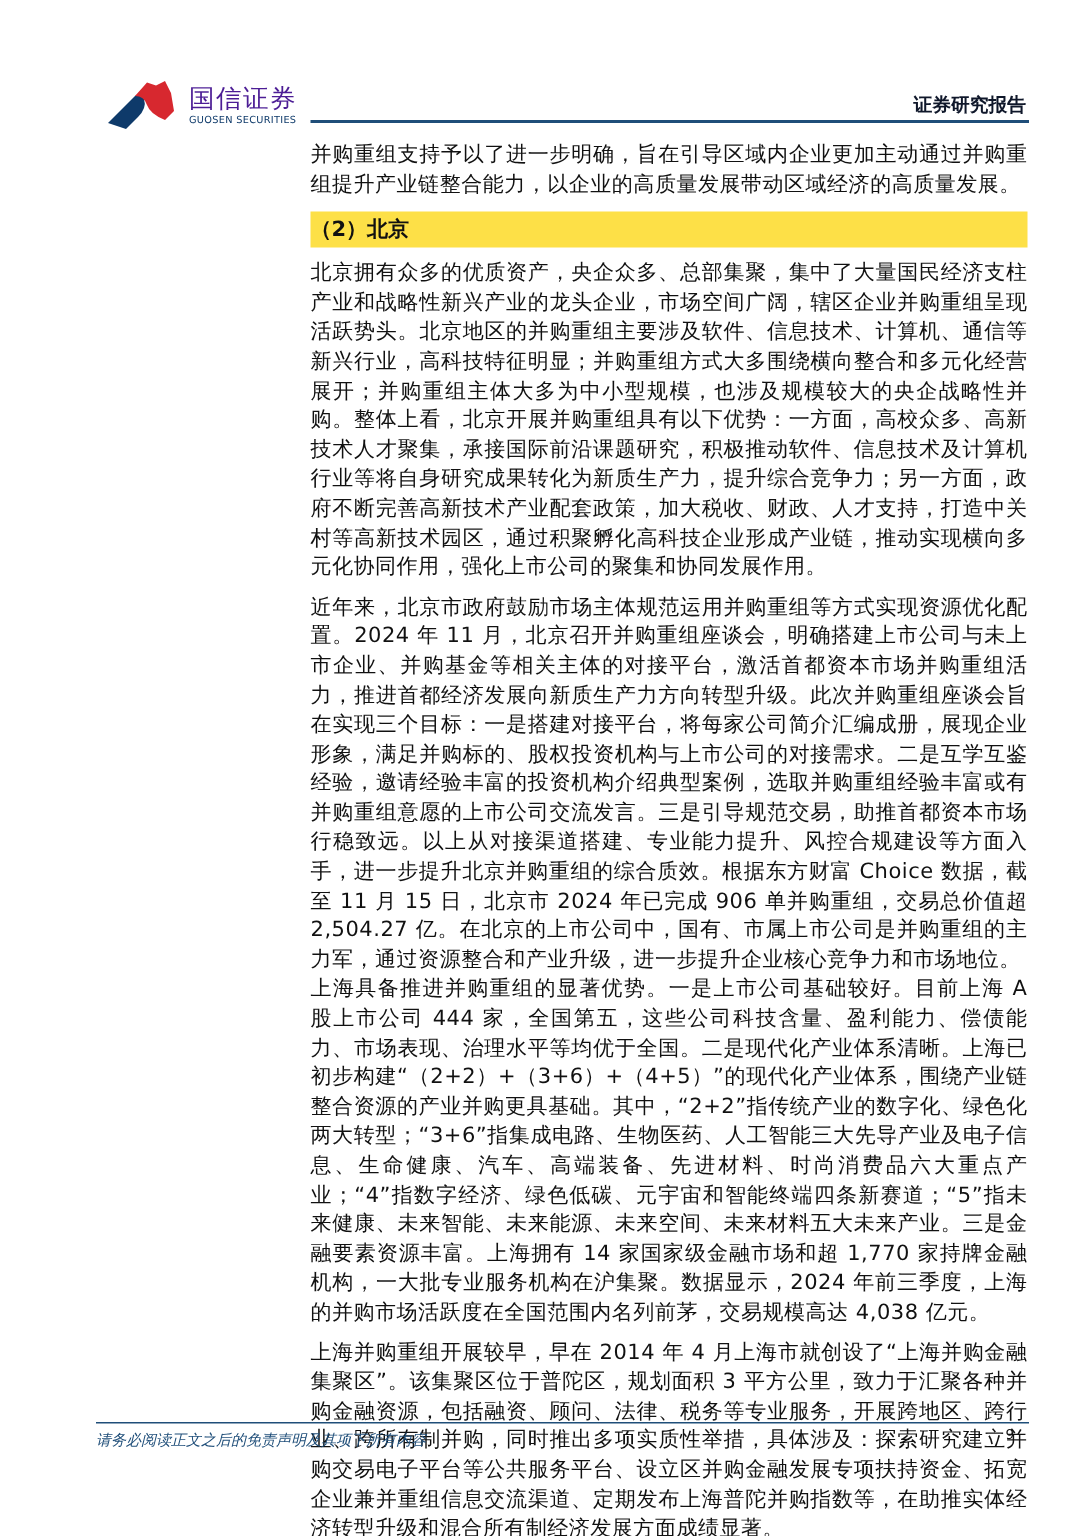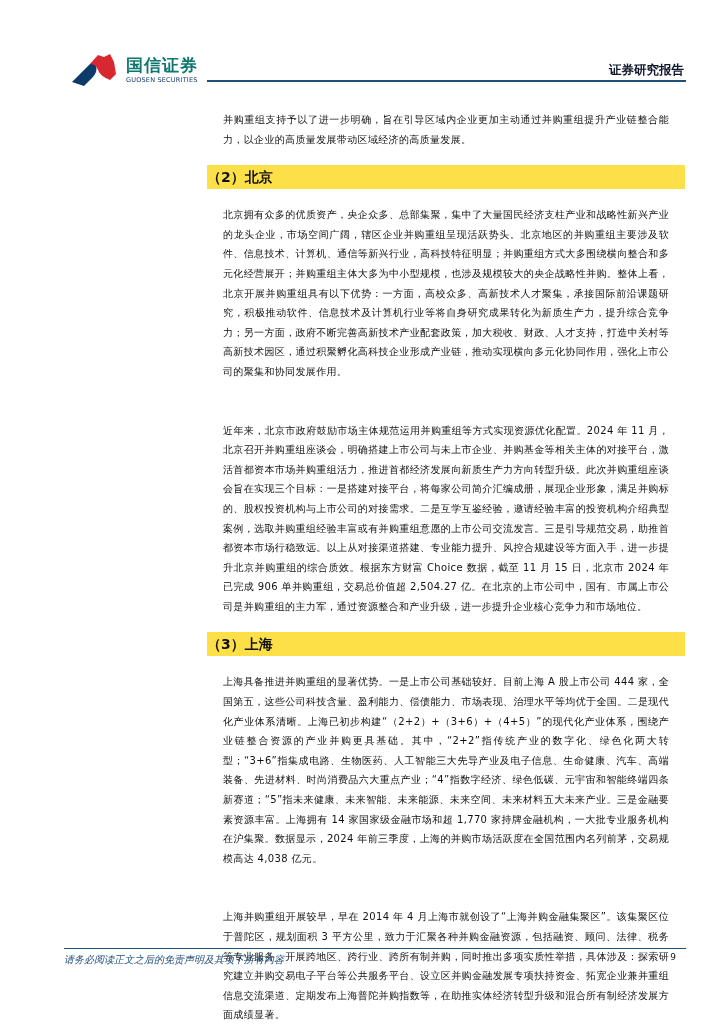--- a/index.html
+++ b/index.html
@@ -1,29 +1,29 @@
 <!DOCTYPE html>
 <html><head>
   <meta charset="utf-8">
   <style>
     html, body { margin: 0; padding: 0; background: #ffffff; }
     body { width: 724px; height: 1024px; position: relative; overflow: hidden;
            font-family: "DejaVu Sans", "Liberation Sans", sans-serif; color: #111; }
     .logo { position: absolute; left: 70px; top: 52px; width: 110px; height: 34px; }
     .logo-mark { position: absolute; left: 0; top: 0; width: 48px; height: 34px; }
-    .logo-cn { position: absolute; left: 56px; top: 2px; font-size: 17px; font-weight: bold;
-               color: #0f766e; letter-spacing: 1px; white-space: nowrap; }
+    .logo-cn { position: absolute; left: 56px; top: 2px; font-size: 17px; font-weight: normal;
+               color: #4c1d95; letter-spacing: 1px; white-space: nowrap; }
     .logo-en { position: absolute; left: 56px; top: 24px; font-size: 6.5px; font-weight: normal;
                color: #0e3a6a; letter-spacing: 0.2px; white-space: nowrap; }
     .header-title { position: absolute; right: 40px; top: 62px; font-size: 12.5px; font-weight: bold;
                     color: #0f172a; white-space: nowrap; }
     .header-rule { position: absolute; left: 207px; right: 38px; top: 80px; height: 2px; background: #1f4e79; }
 
     .content { position: absolute; left: 207px; width: 478px; top: 94px; }
-    .p { font-size: 10px; line-height: 19.6px; margin: 16px; text-align: justify; letter-spacing: 0.35px; }
+    .p { font-size: 14px; line-height: 19.6px; margin: 0; text-align: justify; letter-spacing: 0.35px; }
     .p b { font-weight: normal; }
     .gap { height: 7px; }
     .h { font-size: 14px; font-weight: bold; margin: 8px 0 8px 0; height: 24px; line-height: 24px;
          background: #fde047; padding-left: 0; }
 
     .footer-rule { position: absolute; left: 64px; right: 38px; top: 948px; height: 1px; background: #1f4e79; }
     .footer-note { position: absolute; left: 64px; top: 953px; font-size: 10px; font-style: italic;
                    color: #1f4e79; white-space: nowrap; }
     .page-num { position: absolute; right: 48px; top: 952px; font-size: 9px; color: #111; }
   </style>
@@ -42,21 +42,20 @@
 <div class="header-rule"></div>
 
 <div class="content">
   <p class="p">并购重组支持予以了进一步明确，旨在引导区域内企业更加主动通过并购重组提升产业链整合能力，以企业的高质量发展带动区域经济的高质量发展。</p>
 
   <div class="h">（2）北京</div>
   <p class="p"><b>北京拥有众多的优质资产，央企众多、总部集聚，集中了大量国民经济支柱产业和战略性新兴产业的龙头企业，市场空间广阔，辖区企业并购重组呈现活跃势头。</b><span>北京地区的并购重组主要涉及软件、信息技术、计算机、通信等新兴行业，高科技特征明显；并购重组方式大多围绕横向整合和多元化经营展开；并购重组主体大多为中小型规模，也涉及规模较大的央企战略性并购。整体上看，北京开展并购重组具有以下优势：一方面，高校众多、高新技术人才聚集，承接国际前沿课题研究，积极推动软件、信息技术及计算机行业等将自身研究成果转化为新质生产力，提升综合竞争力；另一方面，政府不断完善高新技术产业配套政策，加大税收、财政、人才支持，打造中关村等高新技术园区，通过积聚孵化高科技企业形成产业链，推动实现横向多元化协同作用，强化上市公司的聚集和协同发展作用。</span></p>
   <div class="gap"></div>
   <p class="p"><b>近年来，北京市政府鼓励市场主体规范运用并购重组等方式实现资源优化配置。</b><span>2024 年 11 月，北京召开并购重组座谈会，明确搭建上市公司与未上市企业、并购基金等相关主体的对接平台，激活首都资本市场并购重组活力，推进首都经济发展向新质生产力方向转型升级。此次并购重组座谈会旨在实现三个目标：一是搭建对接平台，将每家公司简介汇编成册，展现企业形象，满足并购标的、股权投资机构与上市公司的对接需求。二是互学互鉴经验，邀请经验丰富的投资机构介绍典型案例，选取并购重组经验丰富或有并购重组意愿的上市公司交流发言。三是引导规范交易，助推首都资本市场行稳致远。以上从对接渠道搭建、专业能力提升、风控合规建设等方面入手，进一步提升北京并购重组的综合质效。根据东方财富 Choice 数据，截至 11 月 15 日，北京市 2024 年已完成 906 单并购重组，交易总价值超 2,504.27 亿。在北京的上市公司中，国有、市属上市公司是并购重组的主力军，通过资源整合和产业升级，进一步提升企业核心竞争力和市场地位。</span></p>
 
-  <div class="h">（3）上海</div>
   <p class="p"><b>上海具备推进并购重组的显著优势。</b><span>一是上市公司基础较好。目前上海 A 股上市公司 444 家，全国第五，这些公司科技含量、盈利能力、偿债能力、市场表现、治理水平等均优于全国。二是现代化产业体系清晰。上海已初步构建“（2+2）+（3+6）+（4+5）”的现代化产业体系，围绕产业链整合资源的产业并购更具基础。其中，“2+2”指传统产业的数字化、绿色化两大转型；“3+6”指集成电路、生物医药、人工智能三大先导产业及电子信息、生命健康、汽车、高端装备、先进材料、时尚消费品六大重点产业；“4”指数字经济、绿色低碳、元宇宙和智能终端四条新赛道；“5”指未来健康、未来智能、未来能源、未来空间、未来材料五大未来产业。三是金融要素资源丰富。上海拥有 14 家国家级金融市场和超 1,770 家持牌金融机构，一大批专业服务机构在沪集聚。数据显示，2024 年前三季度，上海的并购市场活跃度在全国范围内名列前茅，交易规模高达 4,038 亿元。</span></p>
   <div class="gap"></div>
   <p class="p"><b>上海并购重组开展较早，早在 2014 年 4 月上海市就创设了“上海并购金融集聚区”。</b><span>该集聚区位于普陀区，规划面积 3 平方公里，致力于汇聚各种并购金融资源，包括融资、顾问、法律、税务等专业服务，开展跨地区、跨行业、跨所有制并购，同时推出多项实质性举措，具体涉及：探索研究建立并购交易电子平台等公共服务平台、设立区并购金融发展专项扶持资金、拓宽企业兼并重组信息交流渠道、定期发布上海普陀并购指数等，在助推实体经济转型升级和混合所有制经济发展方面成绩显著。</span></p>
 </div>
 
 <div class="footer-rule"></div>
 <div class="footer-note">请务必阅读正文之后的免责声明及其项下所有内容</div>
 <div class="page-num">9</div>
 
 </body></html>

